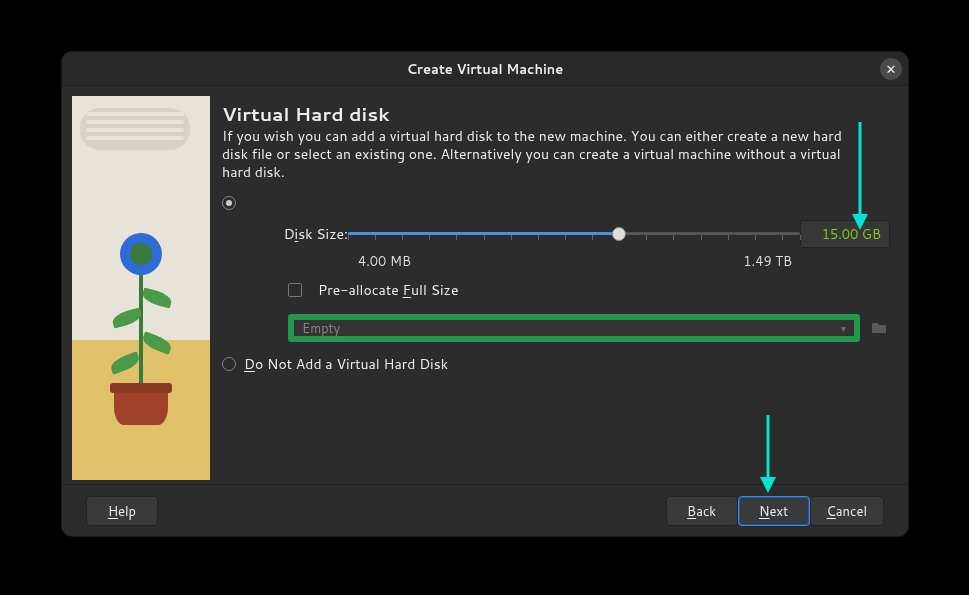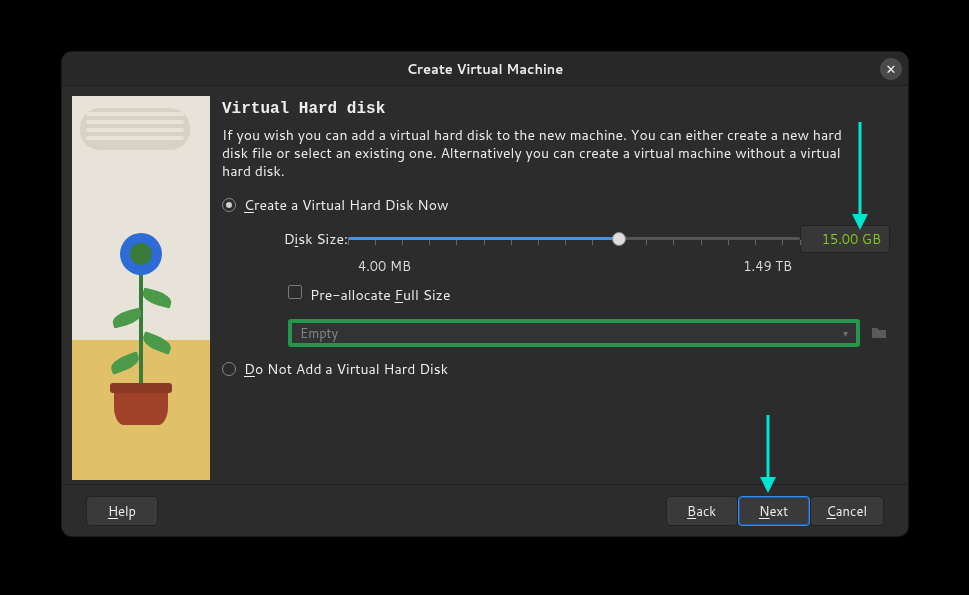--- a/index.html
+++ b/index.html
@@ -69,21 +69,21 @@
   .l1{bottom:110px;left:38px;transform:rotate(-20deg);}
   .l2{bottom:130px;left:70px;transform:rotate(20deg) scaleX(-1);}
   .l3{bottom:155px;left:40px;transform:rotate(-15deg);}
   .l4{bottom:175px;left:70px;transform:rotate(15deg) scaleX(-1);}
   .flower{position:absolute;bottom:205px;left:48px;width:42px;height:42px;background:#2e6bd6;border-radius:50%;}
   .flower::before{content:"";position:absolute;inset:10px;background:#3a7a3a;border-radius:50%;}
   .cloud{position:absolute;top:12px;left:8px;width:110px;height:42px;background:#d8d2c6;border-radius:20px;}
   .cloud::after{content:"";position:absolute;top:4px;left:6px;right:6px;height:4px;background:#e8e3d8;border-radius:2px;box-shadow:0 8px 0 #e8e3d8,0 16px 0 #e8e3d8,0 24px 0 #e8e3d8;}
 
   .content { flex: 1; padding: 4px 8px 0 2px; }
-  .heading { font-size: 16px; font-weight: 700; margin-bottom: 8px; font-family: Liberation Mono, monospace; }
+  .heading { font-size: 19px; font-weight: 700; margin-bottom: 0; }
   .desc { font-size: 14px; line-height: 1.3; color: #eee; margin-bottom: 14px; max-width: 620px; }
 
   .radio-row { display:flex; align-items:center; gap:8px; margin: 6px 0 10px 0; }
   .radio {
     width:14px; height:14px; border-radius:50%;
     border:1.5px solid #888; display:inline-flex;
     align-items:center; justify-content:center; flex-shrink:0;
   }
   .radio.sel::after{content:"";width:6px;height:6px;border-radius:50%;background:#ccc;}
   .rlabel{font-size:14px;}
@@ -97,26 +97,26 @@
   .thumb{position:absolute;left:60%;transform:translateX(-50%);width:14px;height:14px;background:#ddd;border-radius:50%;border:1px solid #888;}
   .ticks{position:absolute;left:0;right:0;top:11px;height:5px;}
   .tick{position:absolute;width:1px;height:5px;background:#666;}
   .disk-value{
     width:90px;height:28px;background:#373737;border:1px solid #222;
     border-radius:3px;font-size:13px;color:#84cc16;text-align:right;
     padding:0 8px;line-height:26px;
   }
   .minmax{display:flex;justify-content:space-between;margin:2px 0 10px 136px;padding-right:98px;font-size:13px;color:#ddd;gap:39px;}
 
-  .check-row{display:flex;align-items:flex-start;gap:8px;margin:4px 0 14px 66px;}
+  .check-row{display:flex;align-items:center;gap:16px;margin:4px 0 14px 66px;}
   .checkbox{width:14px;height:14px;border:1.5px solid #777;border-radius:2px;}
 
   .select-row{display:flex;align-items:center;gap:8px;margin:6px 0 12px 66px;}
   .select{
-    flex:1;height:28px;background:#373737;border:4px solid #22c55e;border-radius:3px;
+    flex:1;height:28px;background:#373737;border:6px solid #22c55e;border-radius:3px;
     display:flex;align-items:center;justify-content:space-between;padding:0 8px;
     color:#aaa;font-size:13px;opacity:0.7;
   }
   .chev{font-size:10px;color:#888;}
   .browse-icon{width:22px;height:22px;opacity:0.5;display:flex;align-items:center;justify-content:center;}
 
   .footer{
     height:52px;border-top:1px solid #1f1f1f;background:#2c2c2c;
     border-bottom-left-radius:10px;border-bottom-right-radius:10px;
     display:flex;align-items:center;padding:0 24px;
@@ -155,23 +155,20 @@
       <div class="flower"></div>
       <div class="pot"></div>
     </div>
 
     <div class="content">
       <div class="heading">Virtual Hard disk</div>
       <div class="desc">If you wish you can add a virtual hard disk to the new machine. You can either create a new hard disk file or select an existing one. Alternatively you can create a virtual machine without a virtual hard disk.</div>
 
       <div class="radio-row">
         <span class="radio sel"></span>
-        <span class="rlabel">
-          <span class="u">C</span><span>reate a Virtual Hard Disk Now</span>
-        </span>
       </div>
 
       <div class="disk-row">
         <span class="disk-label">
           <span>D</span><span class="u">i</span><span>sk Size:</span>
         </span>
         <div class="slider-wrap">
           <div class="track"></div>
           <div class="track-fill"></div>
           <div class="ticks">

